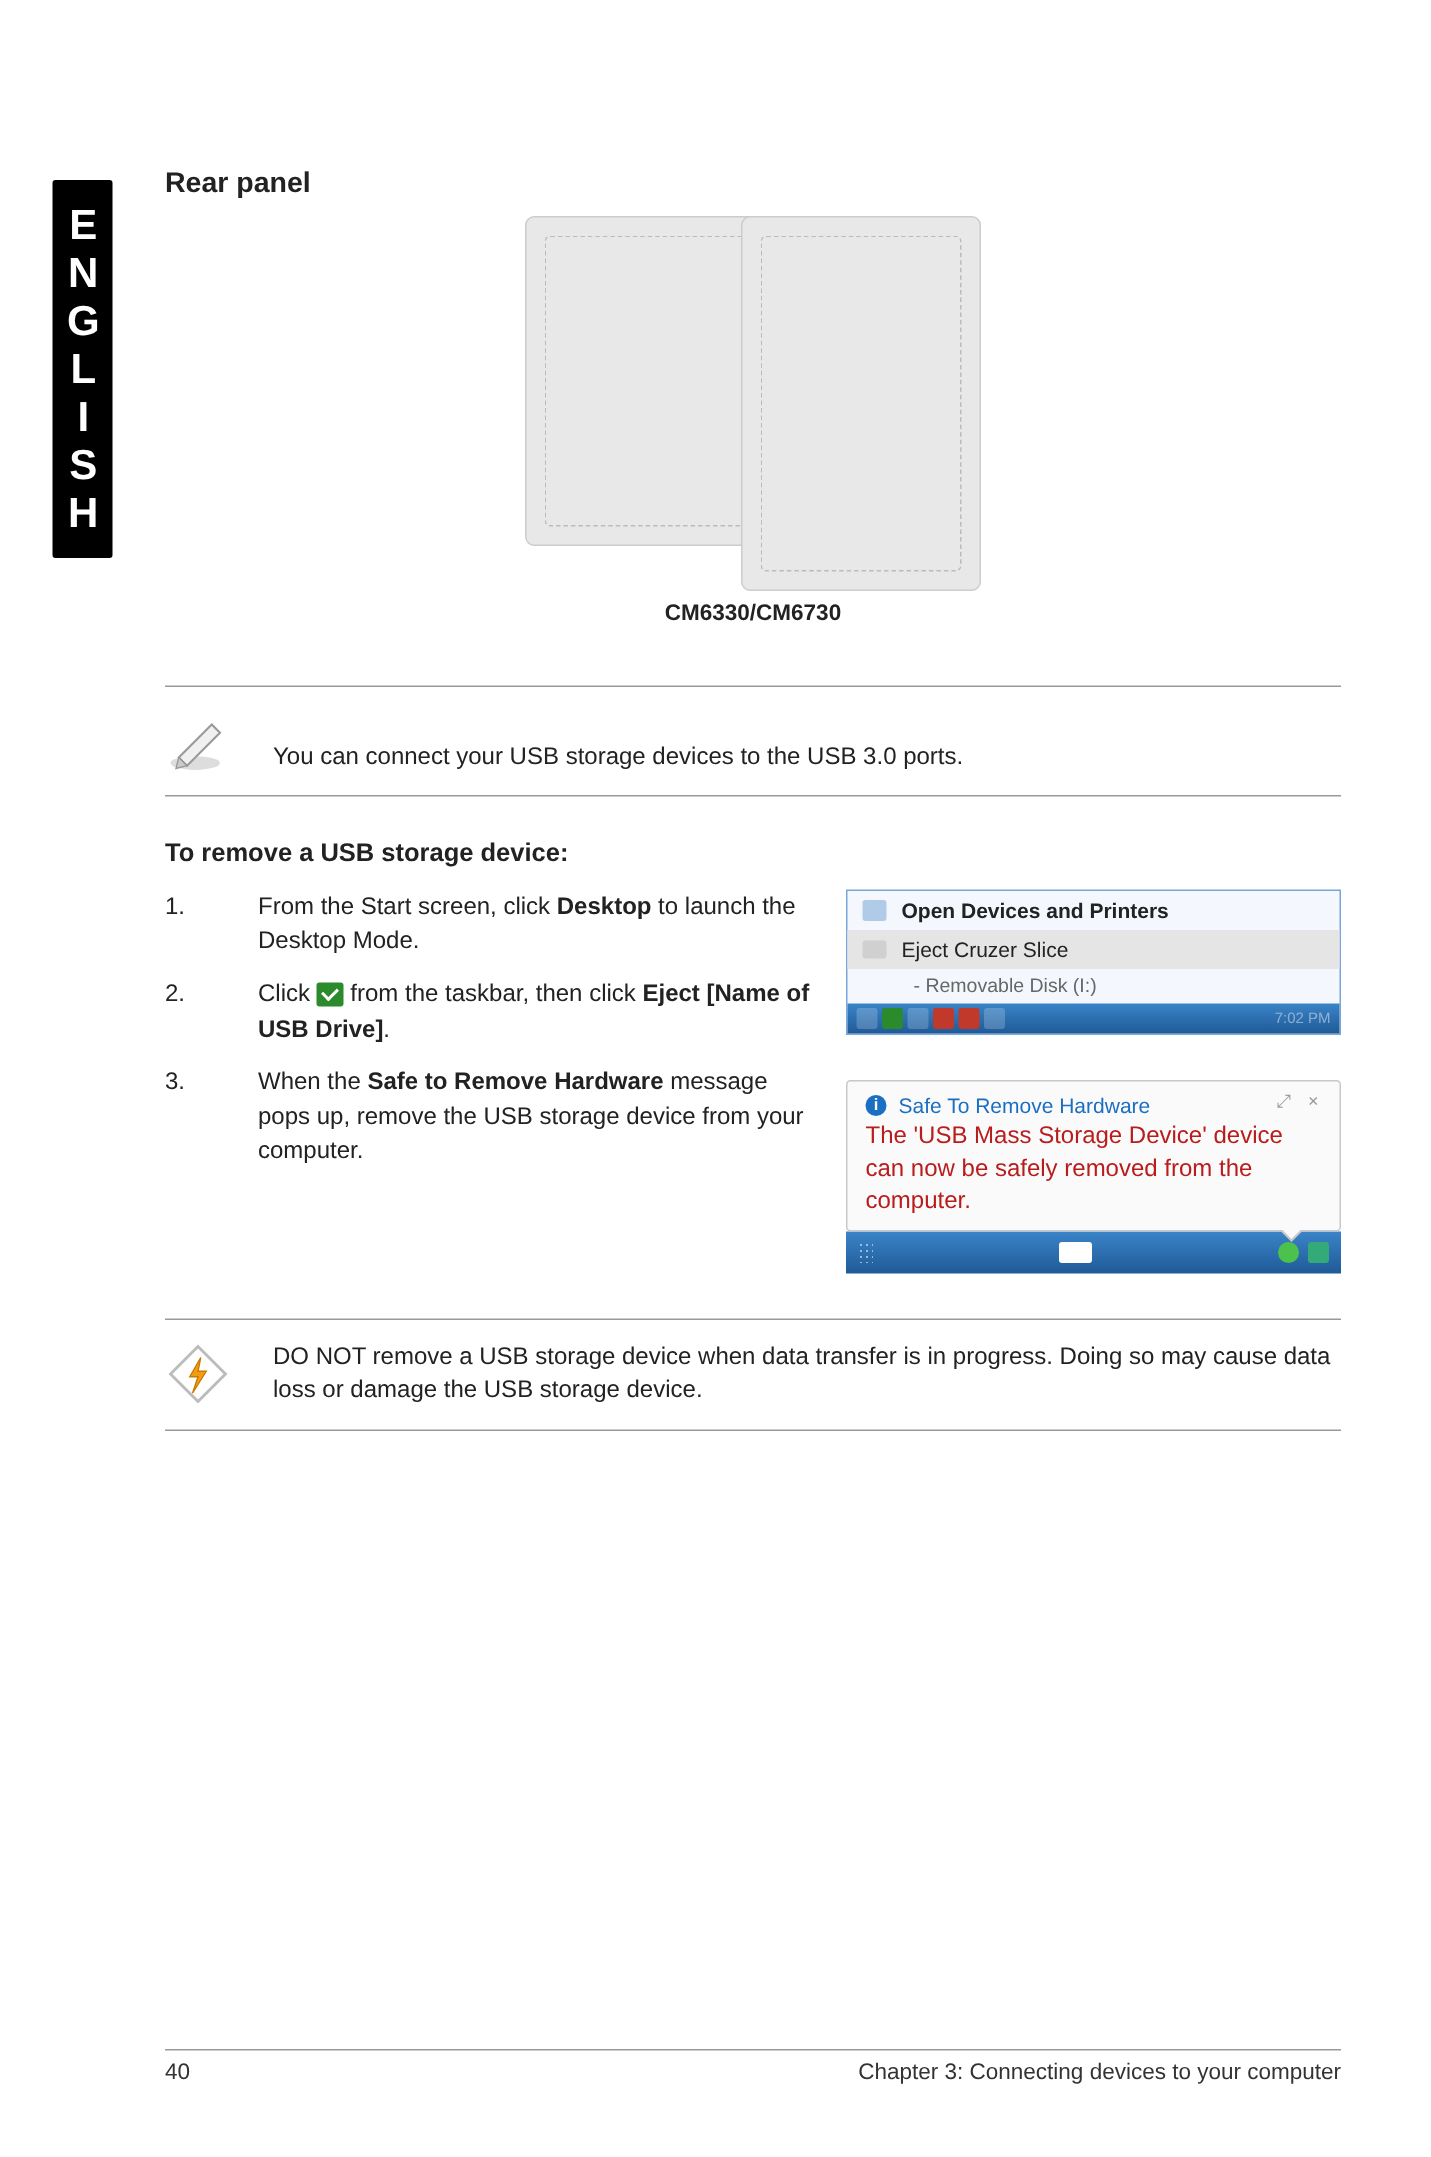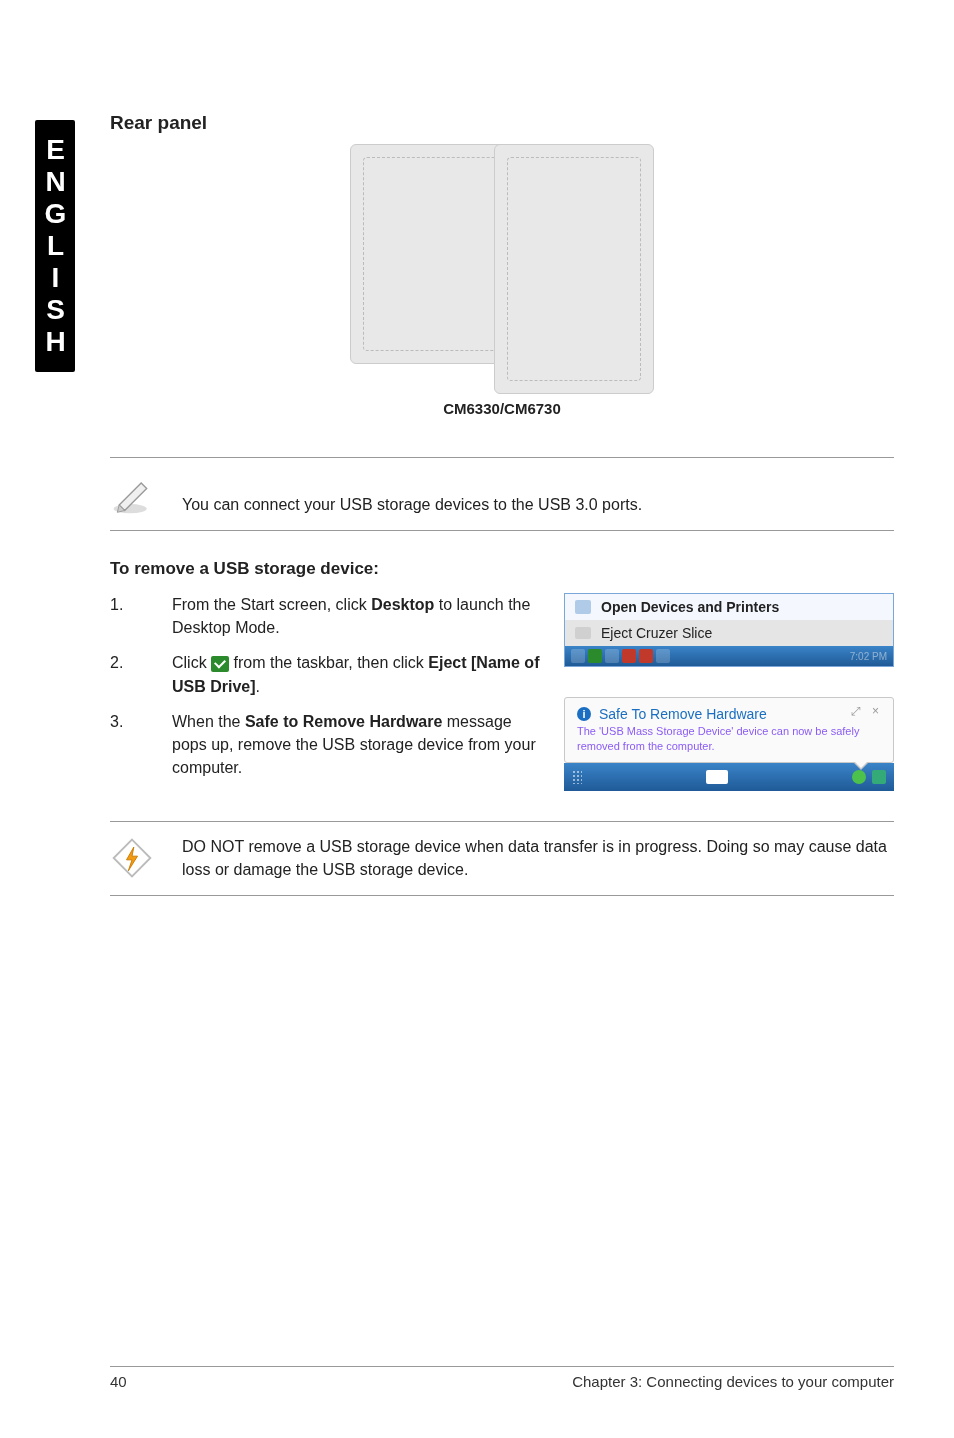--- a/index.html
+++ b/index.html
@@ -78,21 +78,21 @@
     border-top: 8px solid #c8c8c8;
   }
   .balloon .tail::after {
     content:""; position:absolute; left:-7px; top:-9px; width:0; height:0;
     border-left: 7px solid transparent; border-right: 7px solid transparent;
     border-top: 7px solid #fafafa;
   }
   .balloon-header { color: #1b6fc2; font-size: 14px; display: flex; align-items: center; gap: 8px; }
   .balloon-header .info { width:14px; height:14px; border-radius:50%; background:#1b6fc2; color:#fff; font-size:11px; font-weight:bold; display:flex; align-items:center; justify-content:center; }
   .balloon-ctrl { position:absolute; right:10px; top:6px; color:#999; font-size:12px; letter-spacing:4px; }
-  .balloon-body { color: #8b5cf6; font-size: 11px; margin-top: 2px; line-height:1.35; }
+  .balloon-body { color: #b91c1c; font-size: 16px; margin-top: 2px; line-height:1.35; }
   .taskbar2 {
     height: 28px;
     background: linear-gradient(#3a84c8, #1f5a97);
     display: flex; align-items: center; padding: 0 8px; gap: 6px;
     margin-top:0;
   }
   .taskbar2 .spacer { flex:1; }
   .taskbar2 .kb { width:22px; height:14px; background:#fff; border-radius:2px; }
   .taskbar2 .grn { width:14px; height:14px; border-radius:50%; background:#4cc24c; }
   .taskbar2 .chk { width:14px; height:14px; background:#3a7; border-radius:2px; }
@@ -165,20 +165,23 @@
       <div class="right-visuals">
         <div class="menu-popup">
           <div class="menu-row">
             <span class="mi"></span>
             <b>Open Devices and Printers</b>
           </div>
           <div class="menu-row hover">
             <span class="mi2"></span>
             <span>Eject Cruzer Slice</span>
           </div>
+          <div class="menu-sub">
+            <span>-   </span><span>Removable Disk (I:)</span>
+          </div>
           <div class="taskbar-strip">
             <div class="orbs">
               <span class="orb"></span>
               <span class="orb g"></span>
               <span class="orb"></span>
               <span class="orb r"></span>
               <span class="orb r"></span>
               <span class="orb"></span>
             </div>
             <span class="time">7:02 PM</span>

